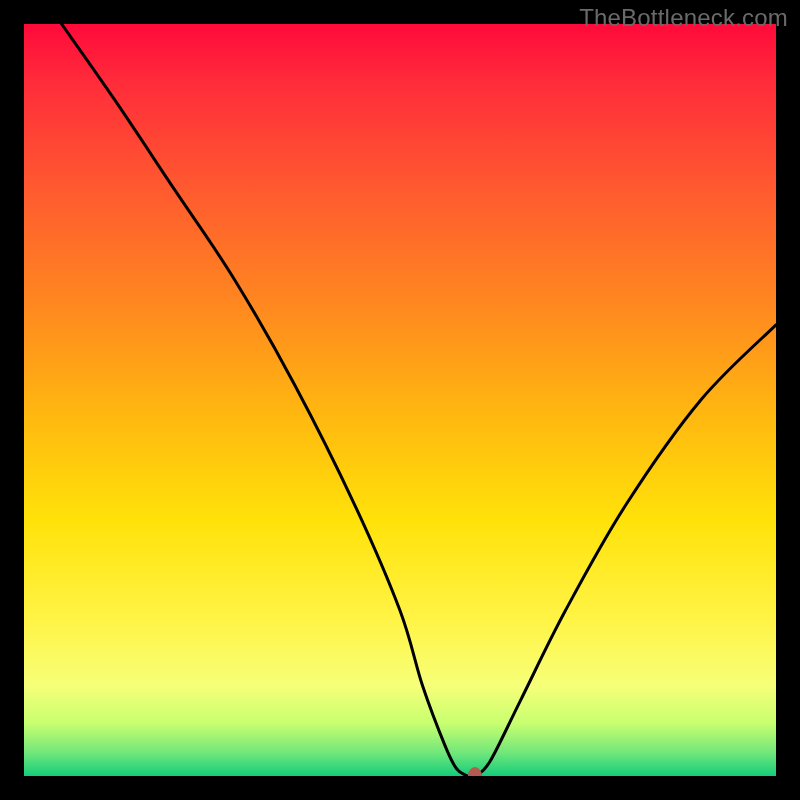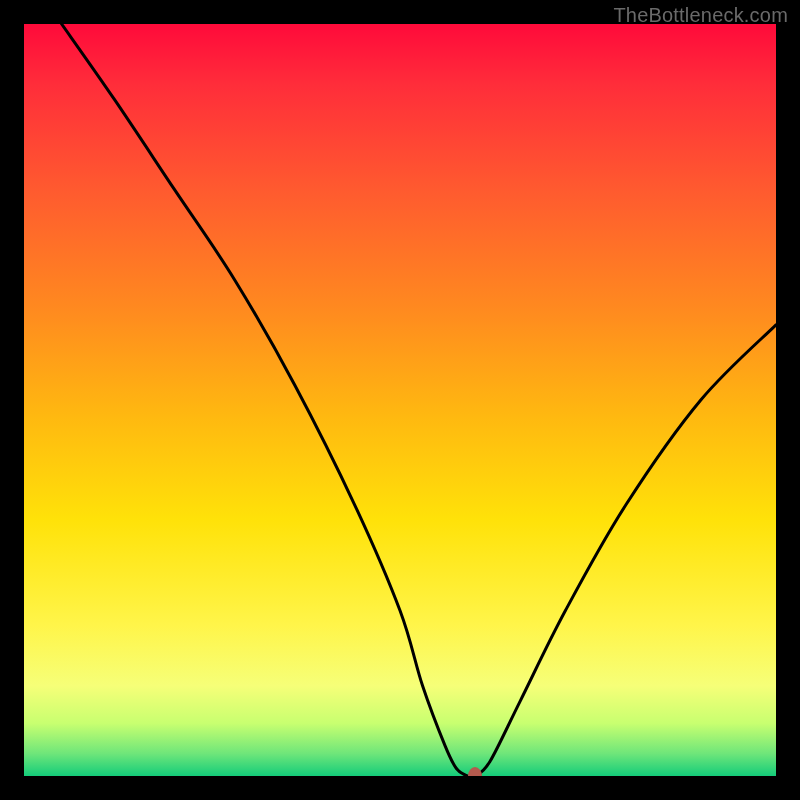--- a/index.html
+++ b/index.html
@@ -14,21 +14,21 @@
     position: relative;
     width: 800px;
     height: 800px;
     background: #000;
   }
   .watermark {
     position: absolute;
     top: 4px;
     right: 12px;
     color: #6a6a6a;
-    font-size: 20px;
+    font-size: 24px;
     font-weight: 500;
     letter-spacing: 0.2px;
     z-index: 10;
   }
   .plot-area {
     position: absolute;
     left: 24px;
     top: 24px;
     width: 752px;   
     height: 752px;

